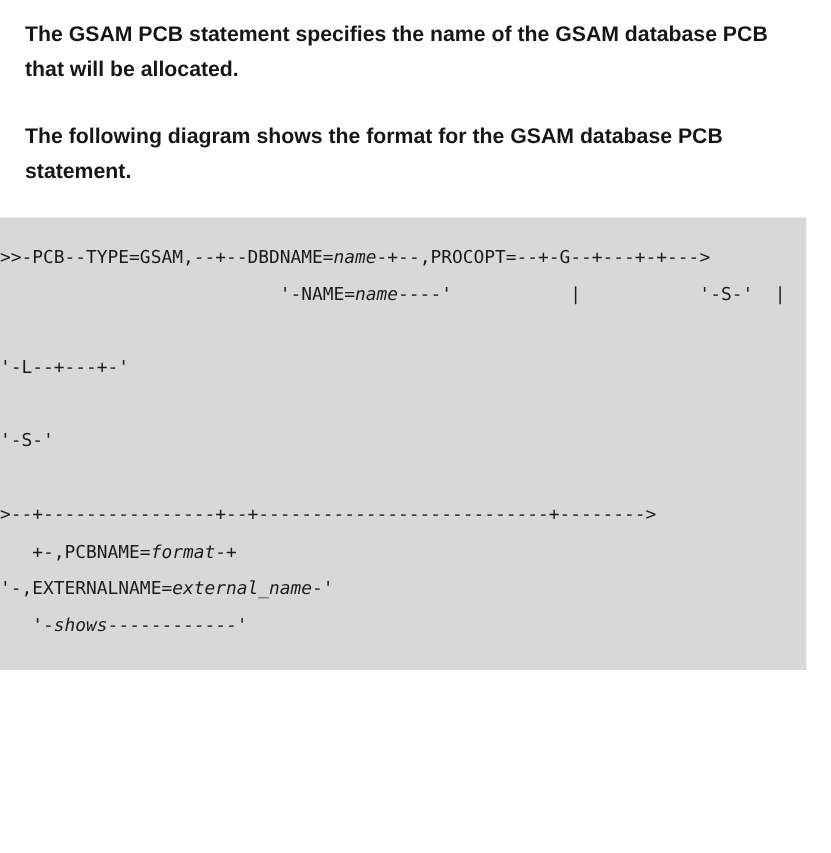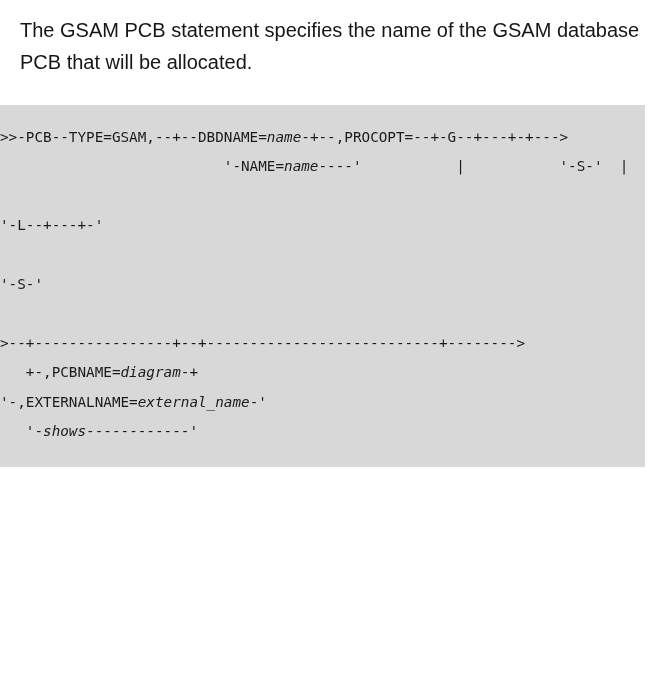--- a/index.html
+++ b/index.html
@@ -13,25 +13,26 @@
     font-family: "Liberation Sans", sans-serif;
     color: #161616;
     overflow: hidden;
   }
   .page {
     padding: 14px 20px 0 20px;
     box-sizing: border-box;
     width: 665px;
   }
   p.para {
-    font-size: 20px;
+    font-size: 17px;
     line-height: 1.62;
     margin: 0 0 26px 0;
     color: #161616;
     max-width: 630px;
+    font-weight: bold;
   }
   p.para.second {
     margin-bottom: 24px;
   }
   .syntax-block {
     background: #d8d8d8;
     padding: 18px 0 20px 0;
     margin: 0 0 0 -20px;
     width: 665px;
     box-sizing: border-box;
@@ -50,28 +51,29 @@
     margin-top: 36px;
   }
 </style>
 </head>
 <body>
 
 <div class="page">
 
   <p class="para">The GSAM PCB statement specifies the name of the GSAM database PCB that will be allocated.</p>
 
+  <p class="para second">The following diagram shows the format for the GSAM database PCB statement.</p>
 
 </div>
 
 <div class="syntax-block" style="background: rgb(216, 216, 216);">
   <pre class="syntax">&gt;&gt;-PCB--TYPE=GSAM,--+--DBDNAME=<i>name</i>-+--,PROCOPT=--+-G--+---+-+---&gt;
                           '-NAME=<i>name</i>----'           |           '-S-'  |
 
 '-L--+---+-'
 
 '-S-'
 
 &gt;--+----------------+--+---------------------------+--------&gt;
-   +-,PCBNAME=<i>diagram</i>-+
+   +-,PCBNAME=<i>format</i>-+
 '-,EXTERNALNAME=<i>external_name</i>-'
    '-<i>shows</i>------------'</pre>
 </div>
 
 </body></html>

